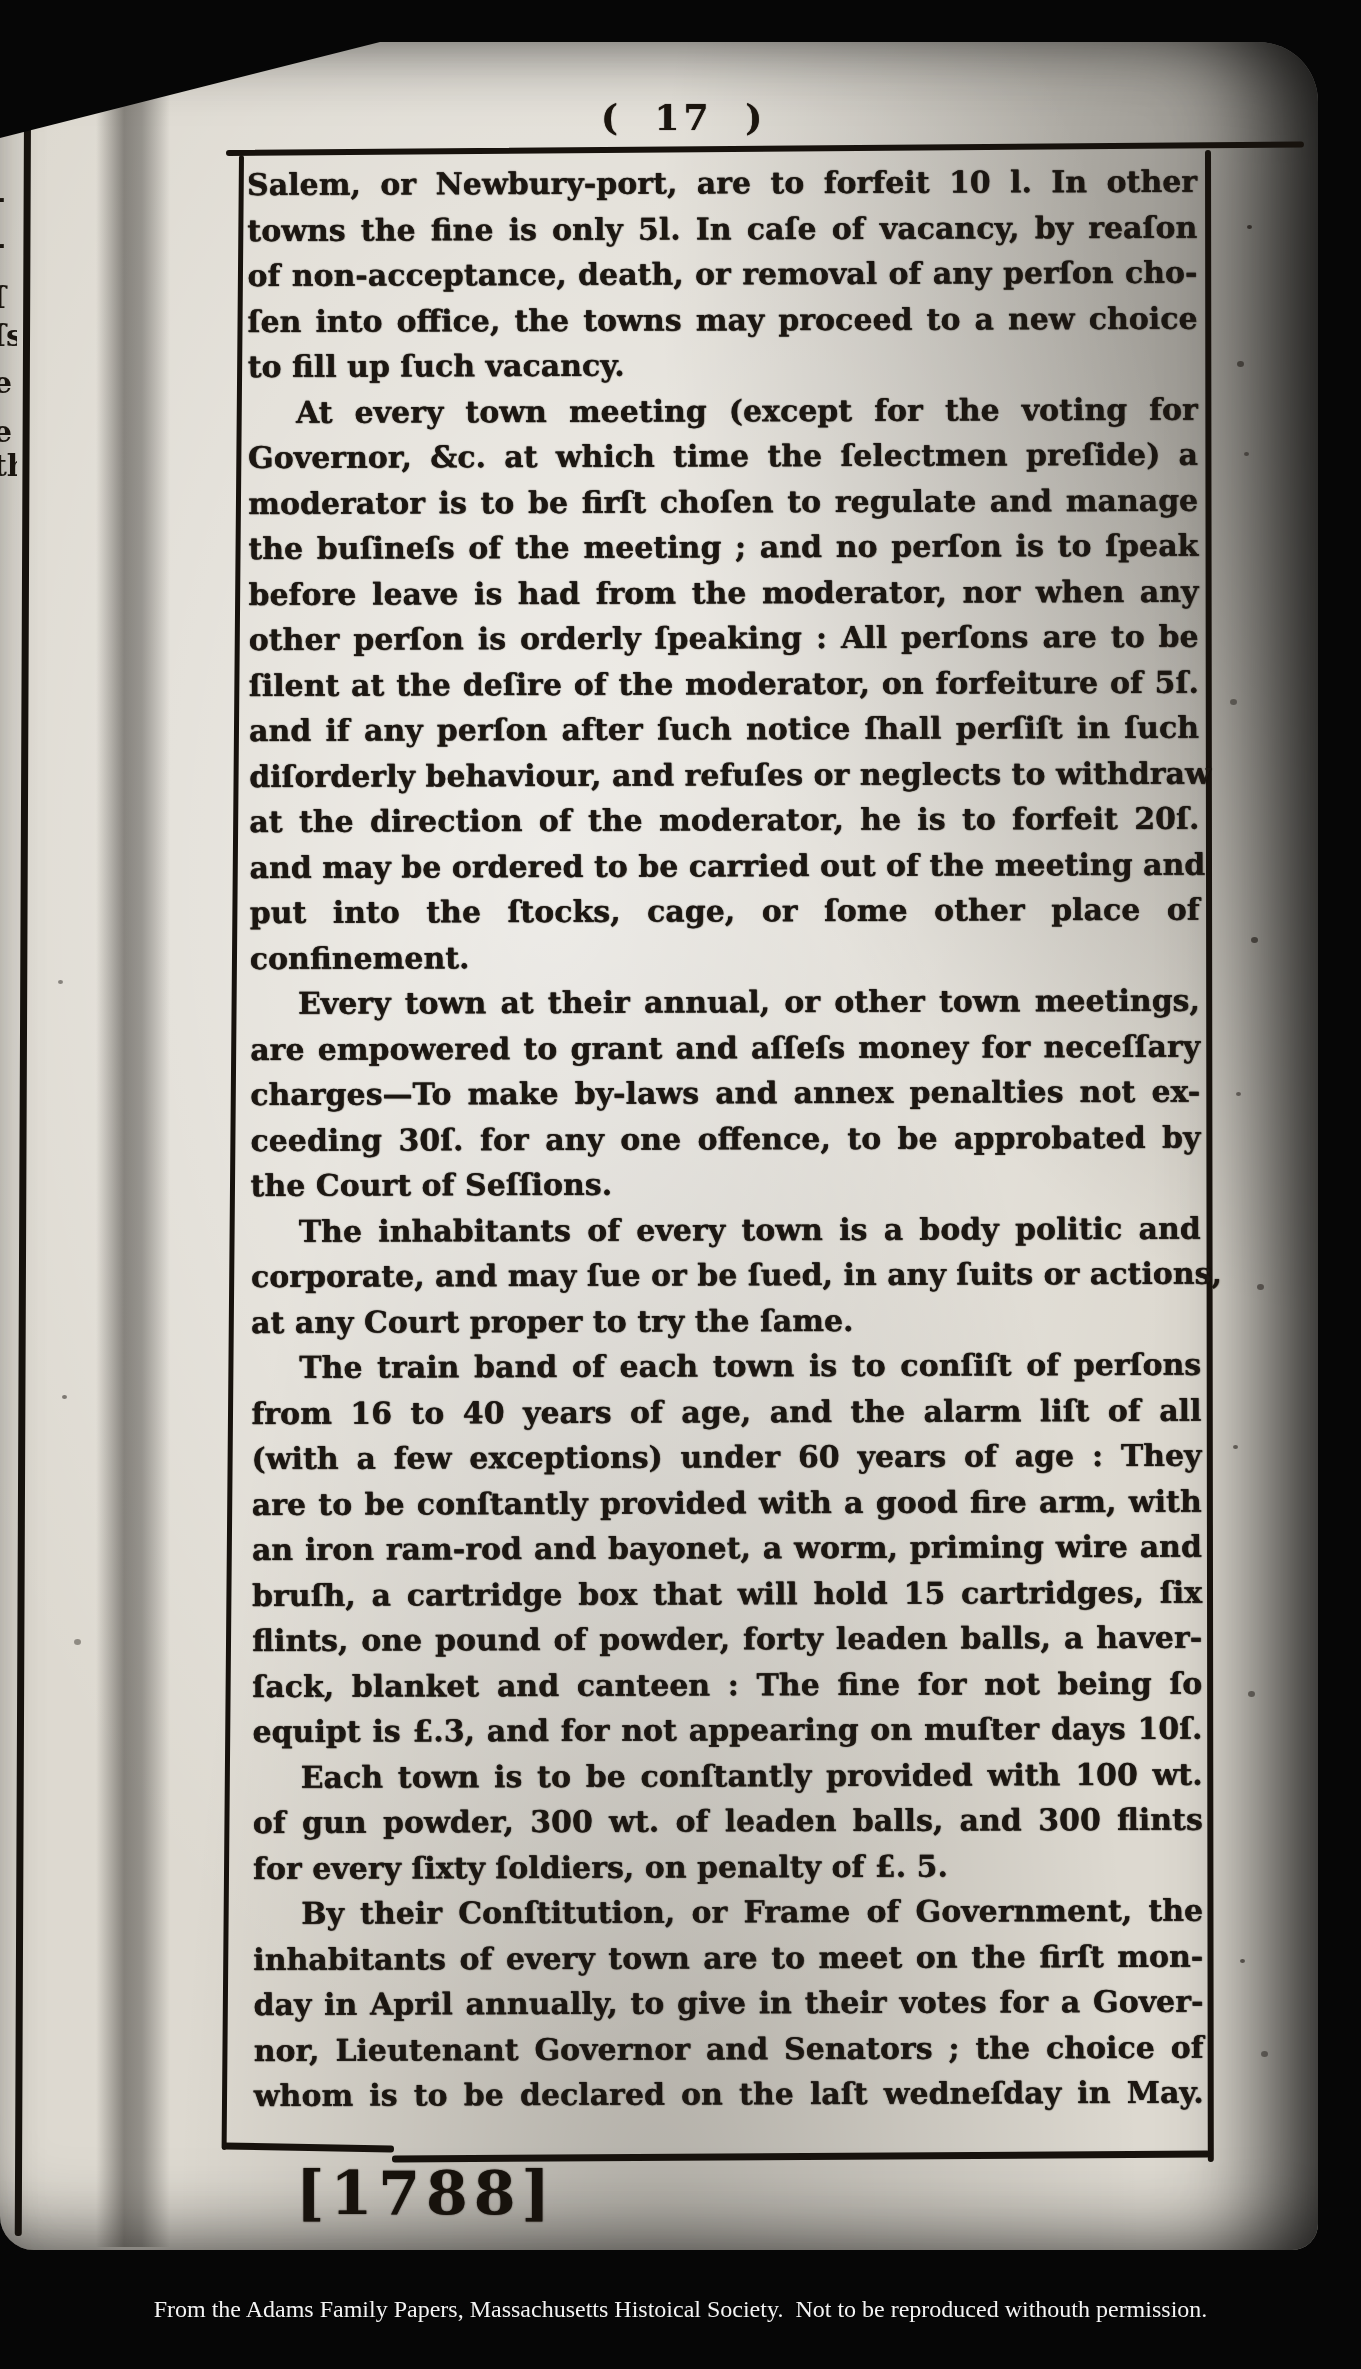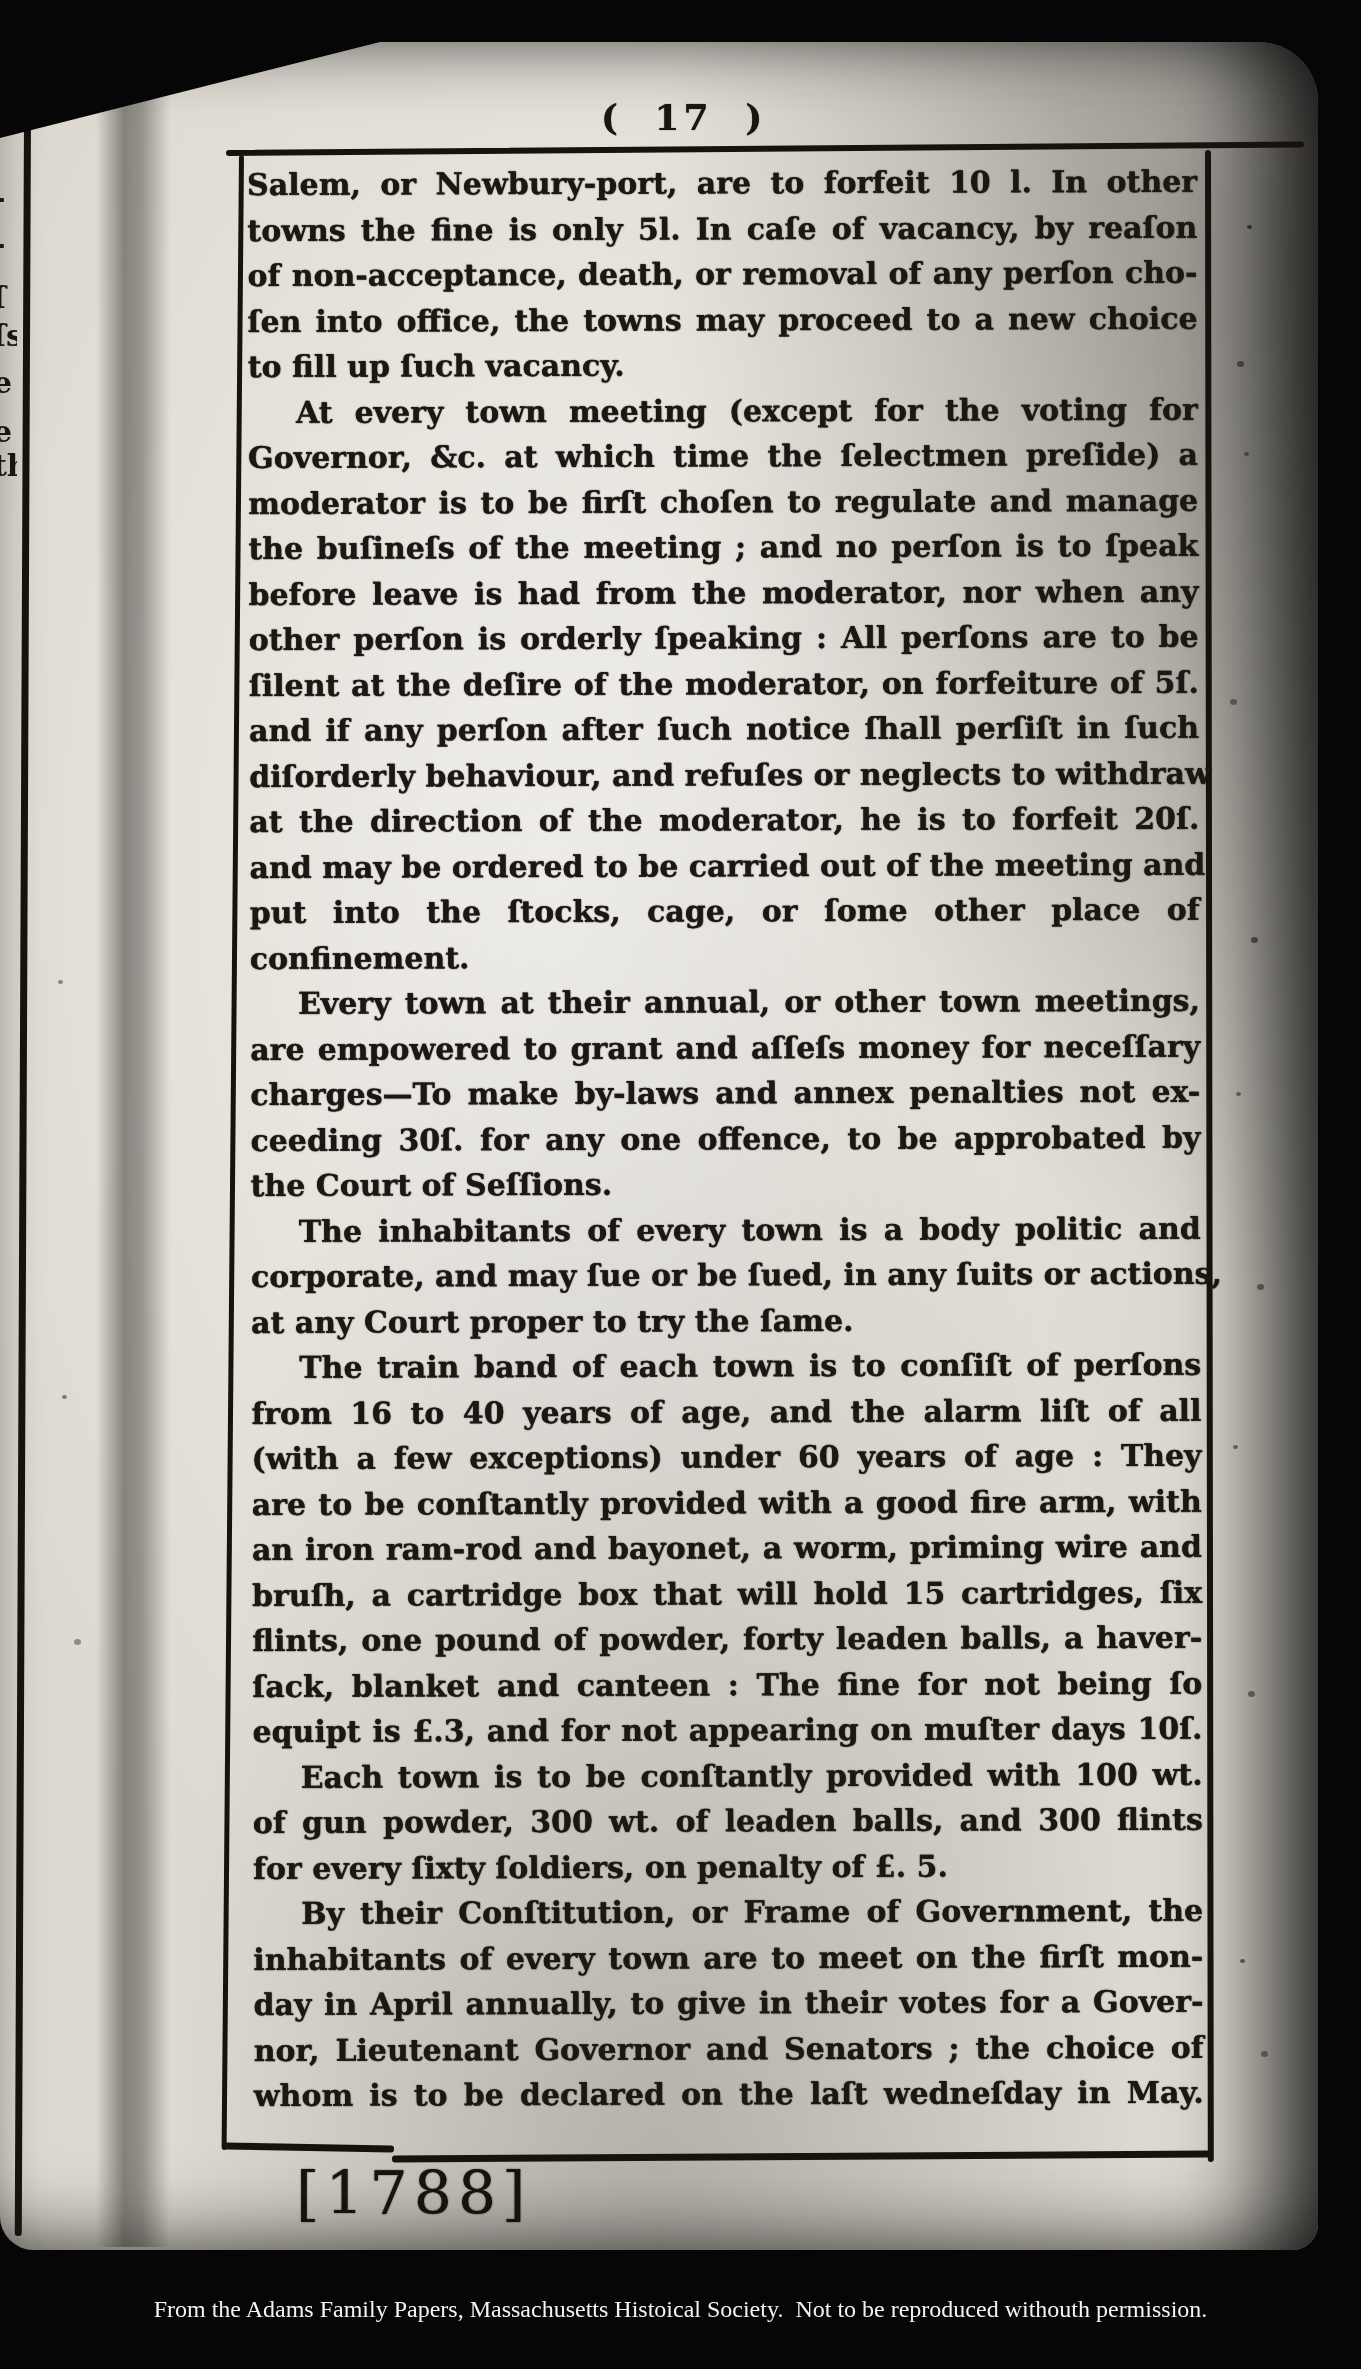--- a/index.html
+++ b/index.html
@@ -74,21 +74,21 @@
     font-size:30px;line-height:45.5px;font-weight:700;
     color:#1c1712;
     text-shadow:0 0 1.2px rgba(24,18,12,.88), .4px .4px .7px rgba(24,18,12,.45);
   }
   .para{margin:0;}
   .line{text-align:justify;text-align-last:justify;white-space:nowrap;}
   .line.short{text-align-last:left;}
   .line.first-indent{text-indent:48px;}
   .year-mark{
     position:absolute;left:296px;top:2158px;
-    font-size:60px;font-weight:400;color:#17120c;
+    font-size:60px;font-weight:700;color:#17120c;
     letter-spacing:6px;
     text-shadow:0 0 1.5px rgba(24,18,12,.9);
   }
   
   .ink-specks{
     position:absolute;left:0;top:0;width:5px;height:4px;border-radius:50%;
     background:transparent;
     box-shadow:
       1247px 225px 0 0 rgba(25,20,15,.70),
       1238px 362px 0 1px rgba(25,20,15,.55),

